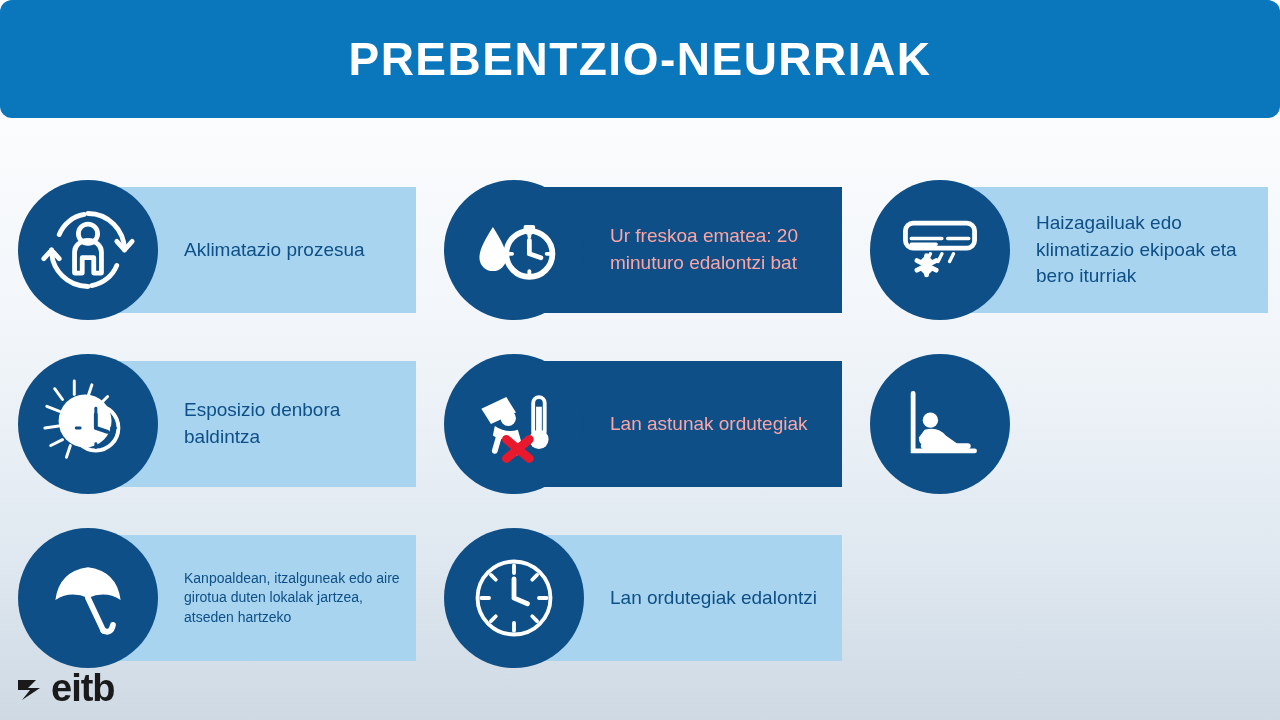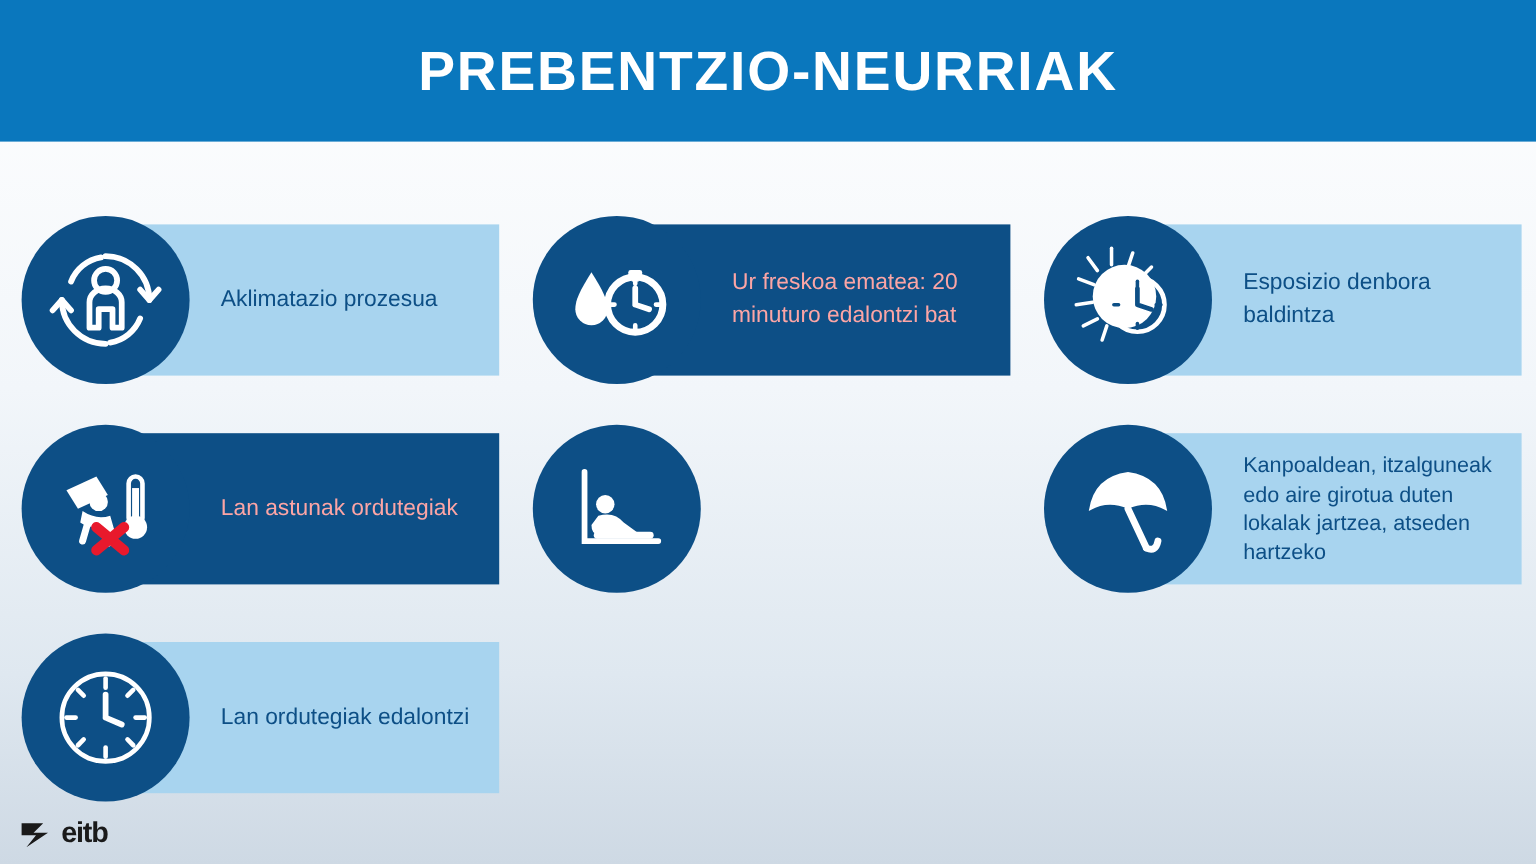--- a/index.html
+++ b/index.html
@@ -23,20 +23,21 @@
   .header {
     position: absolute;
     top: 0;
     left: 0;
     width: 1280px;
     height: 118px;
     background: #0a77bd;
     display: flex;
     align-items: center;
     justify-content: center;
+    border-radius: 12px;
   }
   .header-title {
     color: #ffffff;
     font-size: 46px;
     font-weight: bold;
     letter-spacing: 1.5px;
     text-align: center;
   }
   .grid {
     position: absolute;
@@ -70,21 +71,21 @@
     font-size: 19px;
     line-height: 1.42;
     padding-left: 96px;
     padding-right: 10px;
     font-weight: 400;
   }
   .band.dark .band-text {
     color: #fca5a5;
   }
   .band-text.small {
-    font-size: 18px;
+    font-size: 14px;
     line-height: 1.36;
   }
   .circle {
     position: absolute;
     left: 18px;
     top: 0px;
     width: 140px;
     height: 140px;
     border-radius: 50%;
     background: #0d4f86;
@@ -97,21 +98,21 @@
   .icon-svg { display: block; }
   .footer-logo {
     position: absolute;
     left: 14px;
     bottom: 10px;
     display: flex;
     align-items: center;
     gap: 3px;
   }
   .logo-text {
-    font-size: 24px;
+    font-size: 38px;
     font-weight: bold;
     color: #1a1a1a;
     letter-spacing: -1px;
   }
 </style>
 </head>
 <body>
 
 <div class="slide">
 
@@ -149,20 +150,39 @@
           <path d="M28 26 C18 42 14 50 14 58 a14 14 0 0 0 28 0 c0 -8 -4 -16 -14 -32 z" fill="#ffffff"></path>
           <circle cx="66" cy="54" r="24" fill="none" stroke="#ffffff" stroke-width="6"></circle>
           <rect x="60" y="24" width="12" height="7" rx="2" fill="#ffffff"></rect>
           <rect x="63" y="29" width="6" height="5" fill="#ffffff"></rect>
           <path d="M66 54 L66 40 M66 54 L78 58" fill="none" stroke="#ffffff" stroke-width="5" stroke-linecap="round"></path>
           <path d="M66 32 L66 36 M88 54 L84 54 M66 76 L66 72 M44 54 L48 54" stroke="#ffffff" stroke-width="4" stroke-linecap="round"></path>
         </svg>
       </div>
     </div>
 
+    <div class="cell">
+      <div class="band">
+        <div class="band-text">Haizagailuak edo klimatizazio ekipoak eta bero iturriak</div>
+      </div>
+      <div class="circle">
+        <svg class="icon-svg" width="96" height="96" viewBox="0 0 100 100">
+          <rect x="14" y="22" width="72" height="26" rx="8" fill="none" stroke="#ffffff" stroke-width="5"></rect>
+          <path d="M20 38 H52 M58 38 H80 M20 44 H46" stroke="#ffffff" stroke-width="3.5" stroke-linecap="round"></path>
+          <path d="M40 54 L36 62 M52 54 L48 62 M64 54 L60 62" stroke="#ffffff" stroke-width="3.5" stroke-linecap="round"></path>
+          <g stroke="#ffffff" stroke-width="5" stroke-linecap="round">
+            <path d="M36 76 V56"></path>
+            <path d="M26 61 L46 71"></path>
+            <path d="M46 61 L26 71"></path>
+            <path d="M36 58 l-5 5 M36 58 l5 5"></path>
+            <path d="M36 74 l-5 -5 M36 74 l5 -5"></path>
+          </g>
+        </svg>
+      </div>
+    </div>
 
     <div class="cell">
       <div class="band">
         <div class="band-text">Esposizio denbora baldintza</div>
       </div>
       <div class="circle">
         <svg class="icon-svg" width="98" height="98" viewBox="0 0 100 100">
           <g stroke="#ffffff" stroke-width="3" stroke-linecap="round">
             <path d="M36 6 L36 20"></path>
               <path d="M16 14 L24 25"></path>

